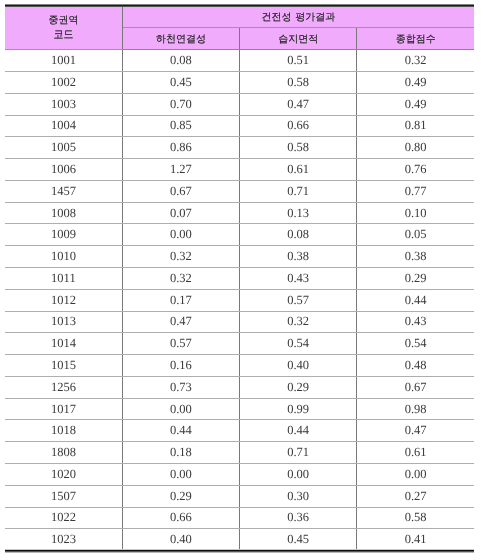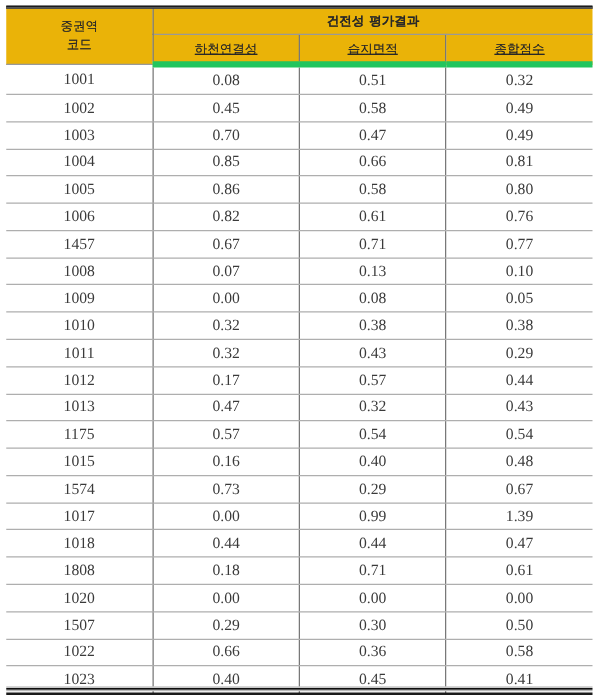--- a/index.html
+++ b/index.html
@@ -45,46 +45,45 @@
     margin: 0;
     text-align: center;
     vertical-align: middle;
     border-right: 1px solid #787878;
     border-bottom: 1px solid #aeaeae;
   }
   table.grid th:last-child,
   table.grid td:last-child { border-right: none; }
 
   thead th {
-    background: #eab308;
+    background: #f0abfc;
     font-weight: normal;
     font-family: "Liberation Sans", sans-serif;
     font-size: 10.0px;
     color: #282828;
     text-shadow: 0 0 0.28px rgba(36,36,36,0.6);
     border-bottom: 1px solid #8a8a8a;
   }
   thead tr:first-child th { border-bottom: 1px solid #999999; }
-  thead tr:last-child th  { border-bottom: 5px solid #22c55e; text-decoration: underline; }
+  thead tr:last-child th  { border-bottom: 1px solid #22c55e; }
 
   th.code-head {
     height: 41.2px;
     line-height: 14.7px;
   }
   th.code-head > span { position: relative; top: 0.3px; display: inline-block; }
   th.code-head > span[data-name="code-label-line2"] {
     transform: scaleY(1.14);
     transform-origin: 50% 100%;
     top: 1.85px;
   }
 
   th.group-head {
     height: 20.2px;
     word-spacing: 1.2px;
-    font-weight: bold;
   }
   th.sub-head { height: 21px; }
 
   tbody td {
     height: 20.79px;
     font-size: 12.5px;
     color: #3a3a3a;
   }
   tbody tr:last-child td { border-bottom: none; }
 
@@ -168,21 +167,21 @@
           <td data-name="cell-value">0.81</td>
         </tr>
         <tr data-name="table-row">
           <td data-name="cell-code">1005</td>
           <td data-name="cell-value">0.86</td>
           <td data-name="cell-value">0.58</td>
           <td data-name="cell-value">0.80</td>
         </tr>
         <tr data-name="table-row">
           <td data-name="cell-code">1006</td>
-          <td data-name="cell-value">0.82</td>
+          <td data-name="cell-value">1.27</td>
           <td data-name="cell-value">0.61</td>
           <td data-name="cell-value">0.76</td>
         </tr>
         <tr data-name="table-row">
           <td data-name="cell-code">1457</td>
           <td data-name="cell-value">0.67</td>
           <td data-name="cell-value">0.71</td>
           <td data-name="cell-value">0.77</td>
         </tr>
         <tr data-name="table-row">
@@ -215,42 +214,42 @@
           <td data-name="cell-value">0.57</td>
           <td data-name="cell-value">0.44</td>
         </tr>
         <tr data-name="table-row">
           <td data-name="cell-code">1013</td>
           <td data-name="cell-value">0.47</td>
           <td data-name="cell-value">0.32</td>
           <td data-name="cell-value">0.43</td>
         </tr>
         <tr data-name="table-row">
-          <td data-name="cell-code">1175</td>
+          <td data-name="cell-code">1014</td>
           <td data-name="cell-value">0.57</td>
           <td data-name="cell-value">0.54</td>
           <td data-name="cell-value">0.54</td>
         </tr>
         <tr data-name="table-row">
           <td data-name="cell-code">1015</td>
           <td data-name="cell-value">0.16</td>
           <td data-name="cell-value">0.40</td>
           <td data-name="cell-value">0.48</td>
         </tr>
         <tr data-name="table-row">
-          <td data-name="cell-code">1574</td>
+          <td data-name="cell-code">1256</td>
           <td data-name="cell-value">0.73</td>
           <td data-name="cell-value">0.29</td>
           <td data-name="cell-value">0.67</td>
         </tr>
         <tr data-name="table-row">
           <td data-name="cell-code">1017</td>
           <td data-name="cell-value">0.00</td>
           <td data-name="cell-value">0.99</td>
-          <td data-name="cell-value">1.39</td>
+          <td data-name="cell-value">0.98</td>
         </tr>
         <tr data-name="table-row">
           <td data-name="cell-code">1018</td>
           <td data-name="cell-value">0.44</td>
           <td data-name="cell-value">0.44</td>
           <td data-name="cell-value">0.47</td>
         </tr>
         <tr data-name="table-row">
           <td data-name="cell-code">1808</td>
           <td data-name="cell-value">0.18</td>
@@ -260,21 +259,21 @@
         <tr data-name="table-row">
           <td data-name="cell-code">1020</td>
           <td data-name="cell-value">0.00</td>
           <td data-name="cell-value">0.00</td>
           <td data-name="cell-value">0.00</td>
         </tr>
         <tr data-name="table-row">
           <td data-name="cell-code">1507</td>
           <td data-name="cell-value">0.29</td>
           <td data-name="cell-value">0.30</td>
-          <td data-name="cell-value">0.50</td>
+          <td data-name="cell-value">0.27</td>
         </tr>
         <tr data-name="table-row">
           <td data-name="cell-code">1022</td>
           <td data-name="cell-value">0.66</td>
           <td data-name="cell-value">0.36</td>
           <td data-name="cell-value">0.58</td>
         </tr>
         <tr data-name="table-row">
           <td data-name="cell-code">1023</td>
           <td data-name="cell-value">0.40</td>

